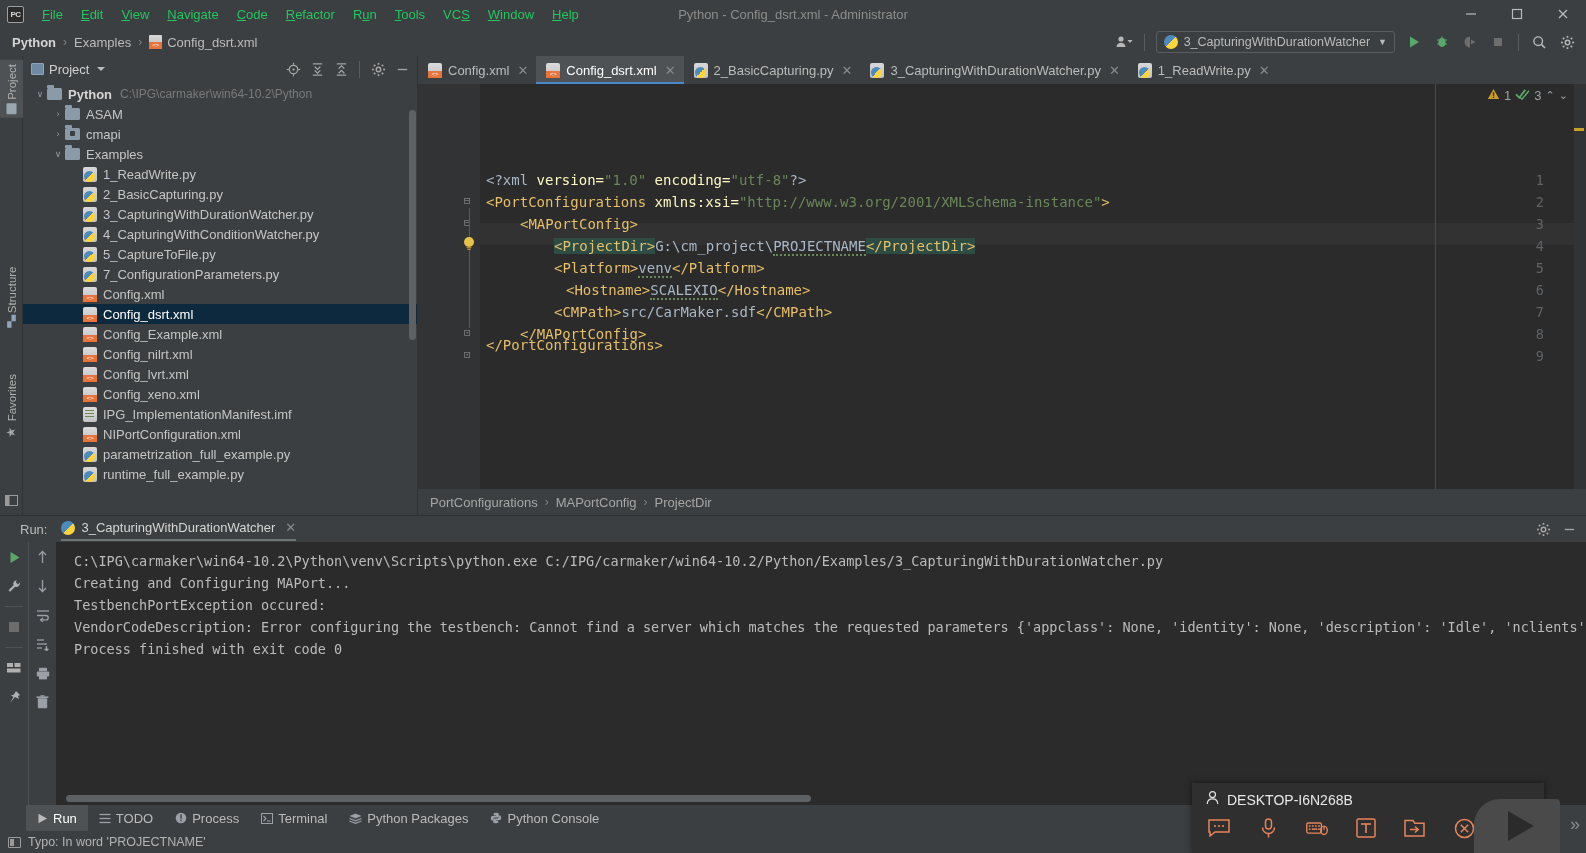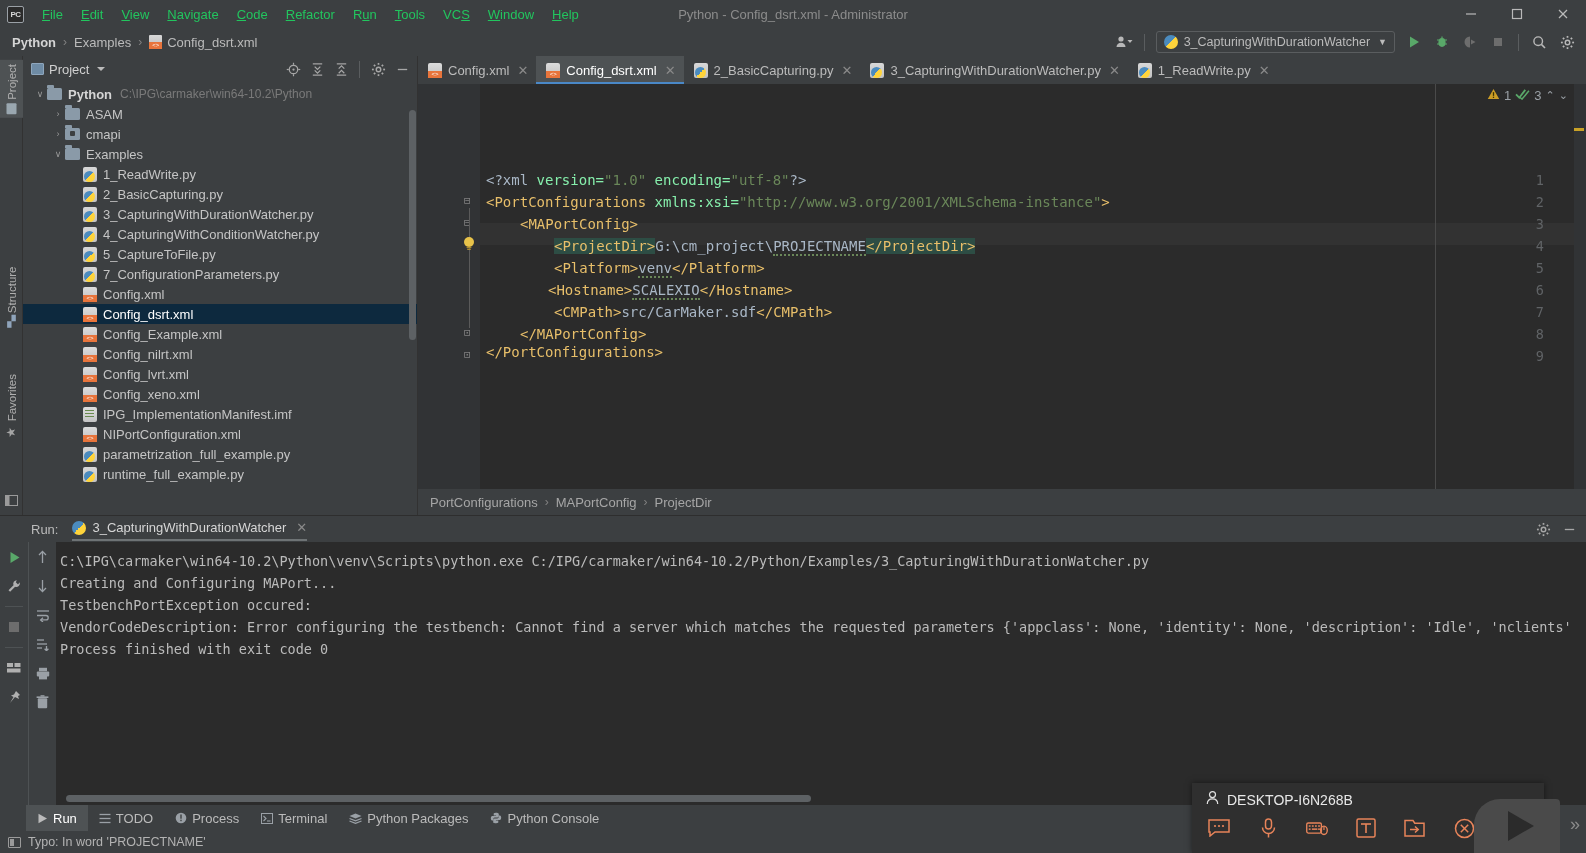--- a/index.html
+++ b/index.html
@@ -185,21 +185,21 @@
   .foldmark { position: absolute; left: 46px; color: #808080; font-size: 11px; }
   .bulb {
     position: absolute; left: 44px; width: 14px; height: 16px;
   }
   .code-area { position: absolute; left: 62px; top: 0; right: 0; bottom: 0; }
   .cl {
     position: absolute; left: 6px; white-space: pre; font-size: 14px;
     font-family: "DejaVu Sans Mono", monospace; letter-spacing: 0px;
   }
   .tag { color: #e8bf6a; }
-  .attr { color: #86efac; }
+  .attr { color: #fef9c3; }
   .aval { color: #6a8759; }
   .txt { color: #a9b7c6; }
   .decl { color: #a9b7c6; }
   .hl { background: #2d4d44; }
   .typo { border-bottom: 2px dotted #6a8759; text-align: right; }
   .caretline { position: absolute; left: 62px; right: 0; height: 22px; background: #323232; }
 
   .markerbar {
     position: absolute; right: 0; top: 0; bottom: 0; width: 12px; background: #313335;
   }
@@ -214,41 +214,41 @@
   .marker-warn { position: absolute; right: 2px; top: 44px; width: 10px; height: 3px; background: #c9a227; }
   .ed-vline { position: absolute; top: 0; bottom: 0; width: 1px; background: #4a4a4a; }
 
   .crumbbar {
     height: 26px; flex: 0 0 26px; background: #3c3f41; display: flex; align-items: center;
     padding-left: 12px; font-size: 13px; color: #a6a6a6;
   }
 
   
   .runpanel { flex: 0 0 290px; background: #3c3f41; display: flex; flex-direction: column; border-top: 1px solid #2e2e2e; }
-  .run-header { height: 26px; flex: 0 0 26px; display: flex; align-items: center; padding-left: 31px; position: relative; }
+  .run-header { height: 26px; flex: 0 0 26px; display: flex; align-items: center; padding-left: 20px; position: relative; }
   .run-label { font-size: 13px; color: #bbbbbb; margin-right: 14px; }
   .run-tab {
     display: flex; align-items: center; gap: 6px; font-size: 13px; color: #d6d6d6;
     position: relative; padding-bottom: 3px;
   }
   .run-tab:after { content: ""; position: absolute; left: 0; right: 0; bottom: -3px; height: 2px; background: #6e7375; }
   .run-h-right { position: absolute; right: 6px; display: flex; gap: 4px; align-items: center; }
 
   .run-body { flex: 1 1 auto; display: flex; min-height: 0; }
   .run-gutter1, .run-gutter2 {
     width: 28px; flex: 0 0 28px; background: #3c3f41; display: flex; flex-direction: column;
     align-items: center; padding-top: 6px; gap: 11px;
   }
   .run-gutter2 { border-left: 1px solid #4e5254; }
   .gico { width: 20px; height: 18px; display: flex; align-items: center; justify-content: center; color: #9aa0a6; }
   .gsep { width: 18px; height: 1px; background: #4e5254; }
   .console {
     flex: 1 1 auto; background: #2b2b2b; position: relative; overflow: hidden;
     font-family: "DejaVu Sans Mono", monospace; font-size: 13.5px; color: #bbbbbb;
-    padding: 8px 0 0 4px;
+    padding: 8px 0 0 18px;
   }
   .cline { white-space: pre; line-height: 22px; }
   .hscroll {
     position: absolute; left: 10px; bottom: 3px; height: 7px; width: 745px;
     background: #5d6164; border-radius: 4px;
   }
 
   
   .bottombar {
     height: 26px; flex: 0 0 26px; background: #3c3f41; display: flex; align-items: center;
@@ -668,27 +668,27 @@
           <div class="cl" style="top:88px"><span class="decl">&lt;?xml </span><span class="attr">version</span><span class="attr">=</span><span class="aval">"1.0"</span><span class="attr"> encoding</span><span class="attr">=</span><span class="aval">"utf-8"</span><span class="decl">?&gt;</span></div>
 
           <div class="cl" style="top:110px"><span class="tag">&lt;PortConfigurations</span><span class="attr"> xmlns:xsi=</span><span class="aval">"http://www.w3.org/2001/XMLSchema-instance"</span><span class="tag">&gt;</span></div>
 
           <div class="cl" style="top:132px; left:40px;"><span class="tag">&lt;MAPortConfig&gt;</span></div>
 
           <div class="cl" style="top:154px; left:74px;"><span class="tag hl">&lt;ProjectDir&gt;</span><span class="txt">G:\cm_project\</span><span class="txt typo">PROJECTNAME</span><span class="tag hl">&lt;/ProjectDir&gt;</span></div>
 
           <div class="cl" style="top:176px; left:74px;"><span class="tag">&lt;Platform&gt;</span><span class="txt typo">venv</span><span class="tag">&lt;/Platform&gt;</span></div>
 
-          <div class="cl" style="top:198px; left:68px;"><span class="tag">&lt;Hostname&gt;</span><span class="txt typo">SCALEXIO</span><span class="tag">&lt;/Hostname&gt;</span></div>
+          <div class="cl" style="top:198px; left:86px;"><span class="tag">&lt;Hostname&gt;</span><span class="txt typo">SCALEXIO</span><span class="tag">&lt;/Hostname&gt;</span></div>
 
           <div class="cl" style="top:220px; left:74px;"><span class="tag">&lt;CMPath&gt;</span><span class="txt">src/CarMaker.sdf</span><span class="tag">&lt;/CMPath&gt;</span></div>
 
           <div class="cl" style="top:242px; left:40px;"><span class="tag">&lt;/MAPortConfig&gt;</span></div>
 
-          <div class="cl" style="top:260px"><span class="tag">&lt;/PortConfigurations&gt;</span></div>
+          <div class="cl" style="top:253px"><span class="tag">&lt;/PortConfigurations&gt;</span></div>
         </div>
 
         <div class="ed-vline" style="right:150px;"></div>
         <div class="markerbar"></div>
         <div class="marker-warn"></div>
         <div class="insp-widget">
           <span class="insp-warn">
             <svg width="13" height="12" viewBox="0 0 14 13">
                 <path d="M7 1 L13.2 12 L0.8 12 Z" fill="#cc9d26"></path>
                 <rect x="6.3" y="4.5" width="1.4" height="4" fill="#3c3200"></rect>

